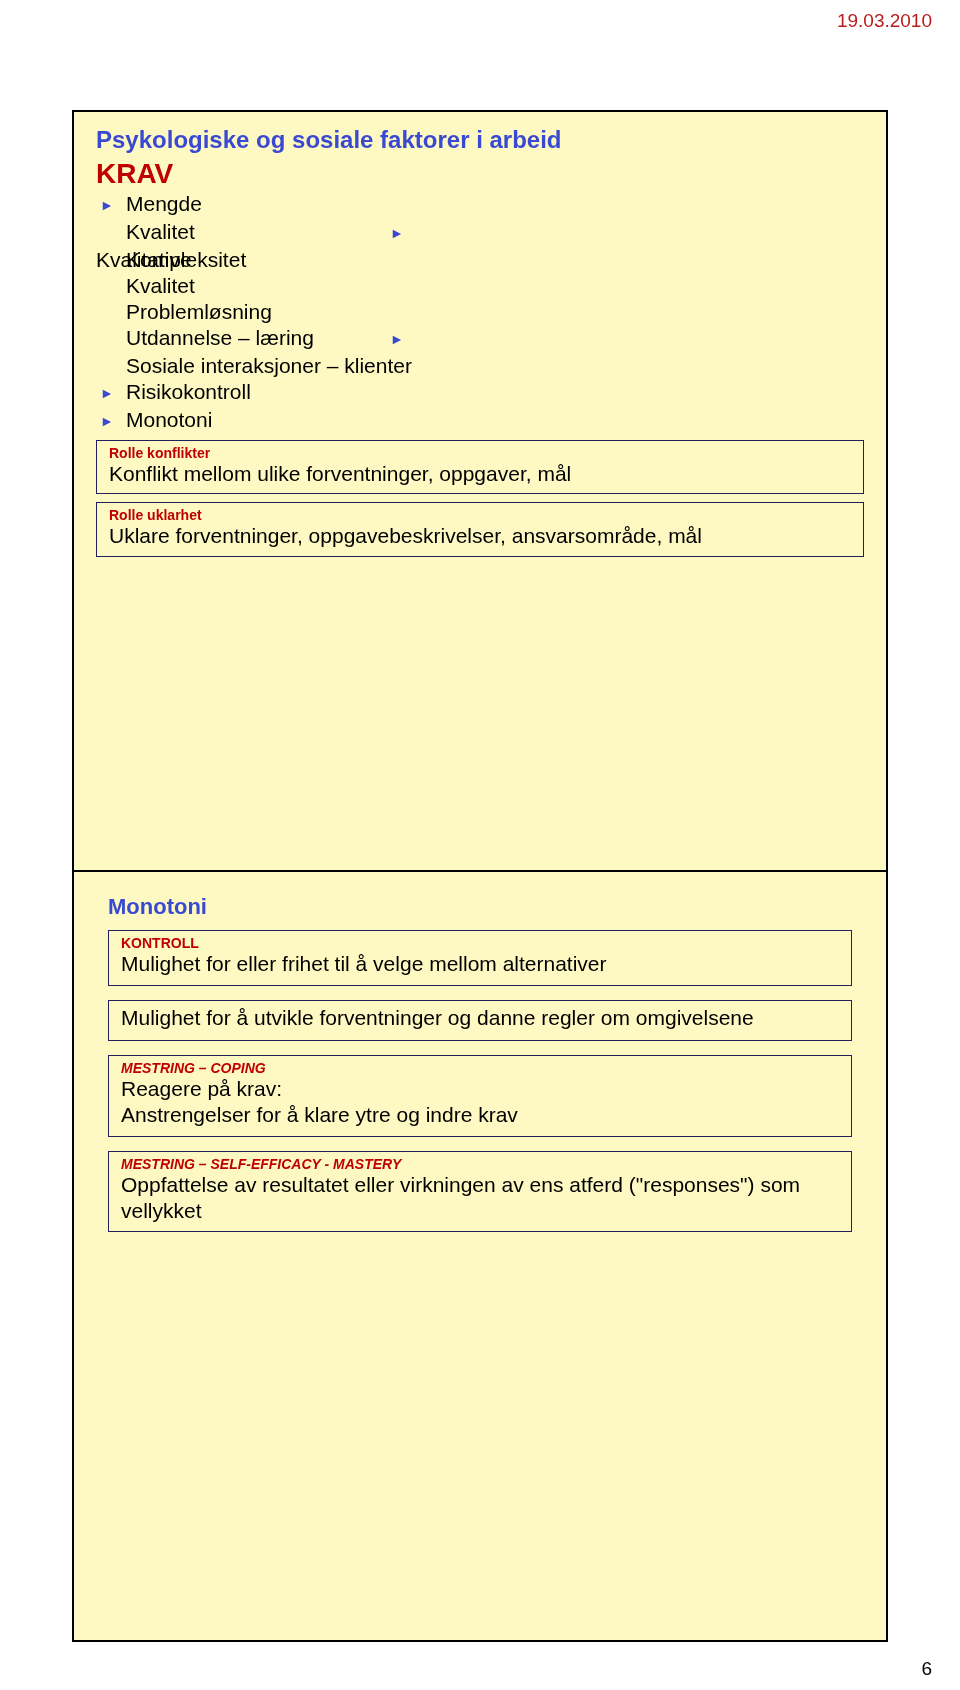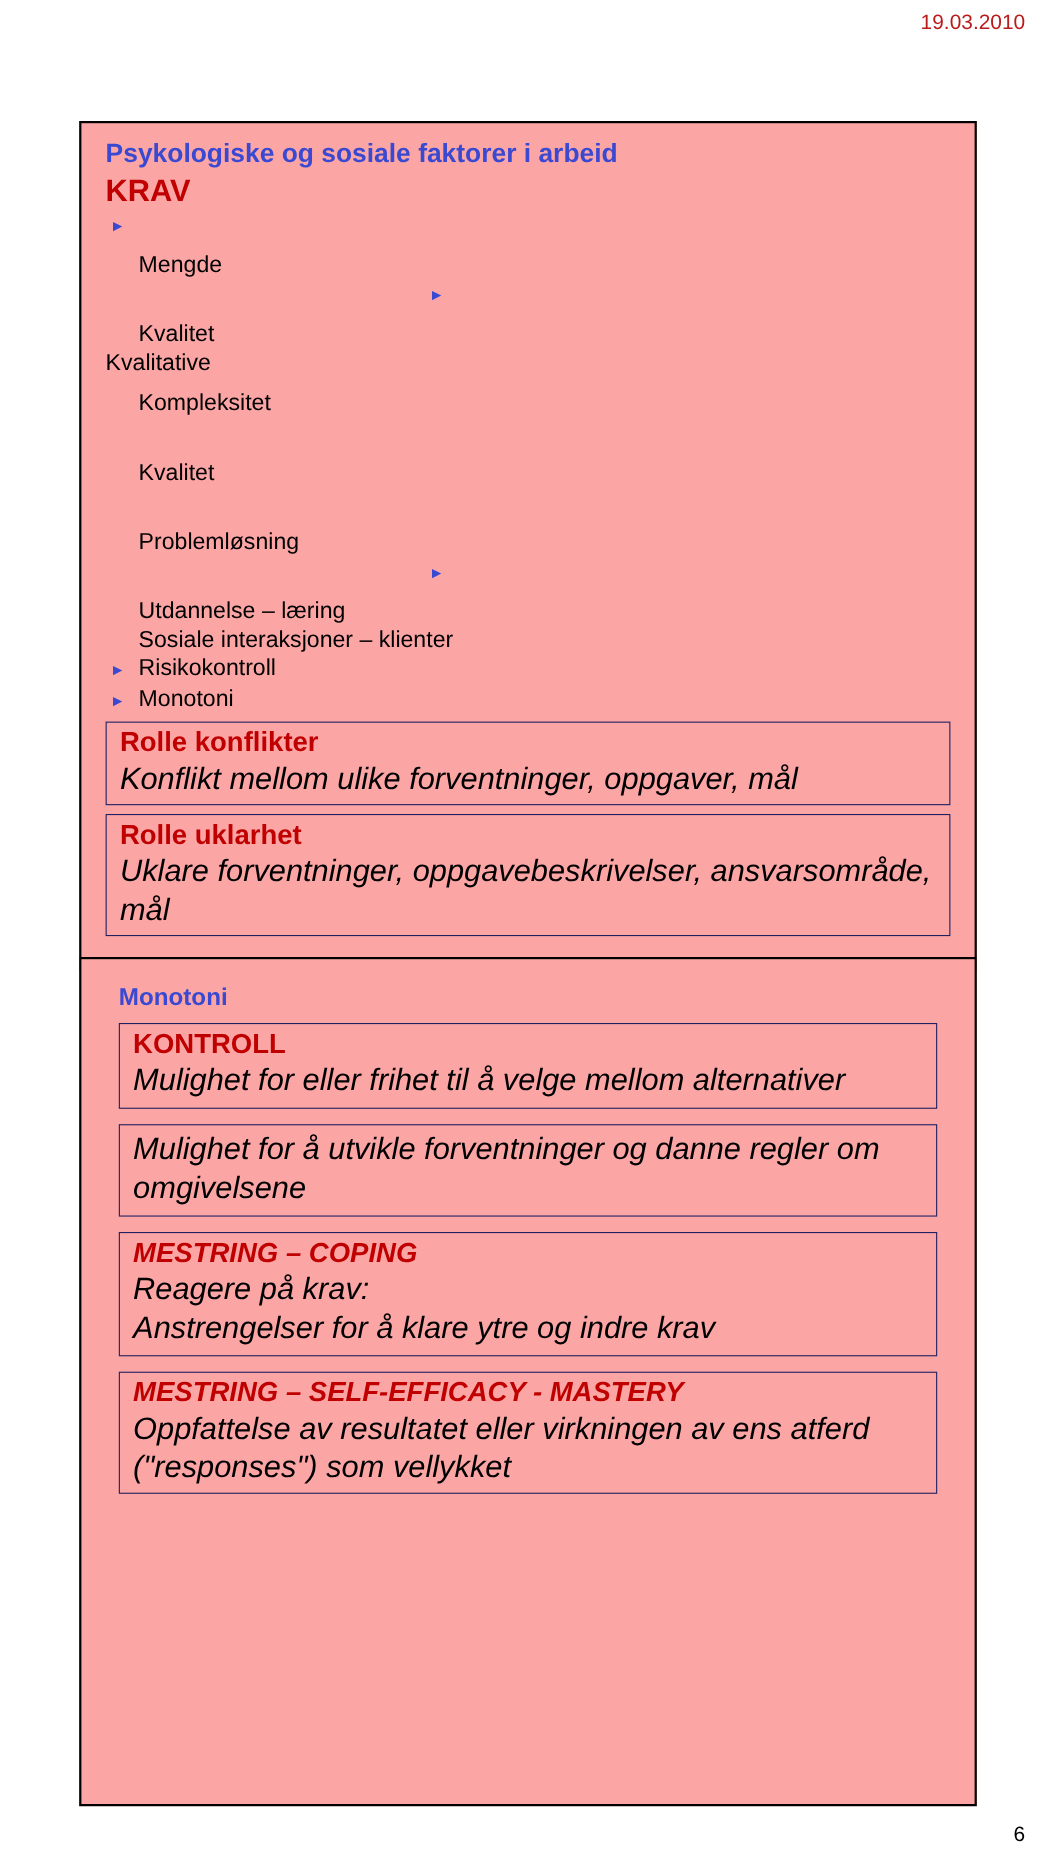--- a/index.html
+++ b/index.html
@@ -18,21 +18,21 @@
     right: 28px;
     font-size: 19px;
     color: #b91c1c;
   }
   .slide {
     position: absolute;
     left: 72px;
     width: 816px;
     height: 772px;
     border: 2px solid #000;
-    background: #fca5a5;
+    background: #fef9c3;
   }
   .slide1 { top: 110px; }
   .slide2 { top: 870px; }
   .slide-title1 {
     color: #3949d1;
     font-size: 24px;
     font-weight: bold;
     margin: 14px 0 4px 22px;
   }
   .slide-title2 {
@@ -62,37 +62,35 @@
     text-align: left;
     padding-left: 4px;
   }
   .label-cell {
     font-size: 21px;
     color: #000;
   }
   .val-cell {
     font-size: 21px;
     color: #000;
-    margin-top: 37px;
   }
   .box {
     border: 1.5px solid #202060;
     margin: 6px 22px 8px 22px;
     padding: 4px 12px 6px 12px;
   }
   .box-title-red {
     color: #c00000;
-    font-size: 25px;
+    font-size: 14px;
     font-weight: bold;
   }
   .box-text {
     color: #000;
-    font-size: 28px;
+    font-size: 21px;
     line-height: 1.25;
-    font-style: italic;
   }
   .box2 {
     border: 1.5px solid #202060;
     margin: 10px 34px 14px 34px;
     padding: 4px 12px 8px 12px;
   }
   .box3 {
     border: 1.5px solid #202060;
     margin: 10px 34px 14px 34px;
     padding: 4px 12px 6px 12px;

